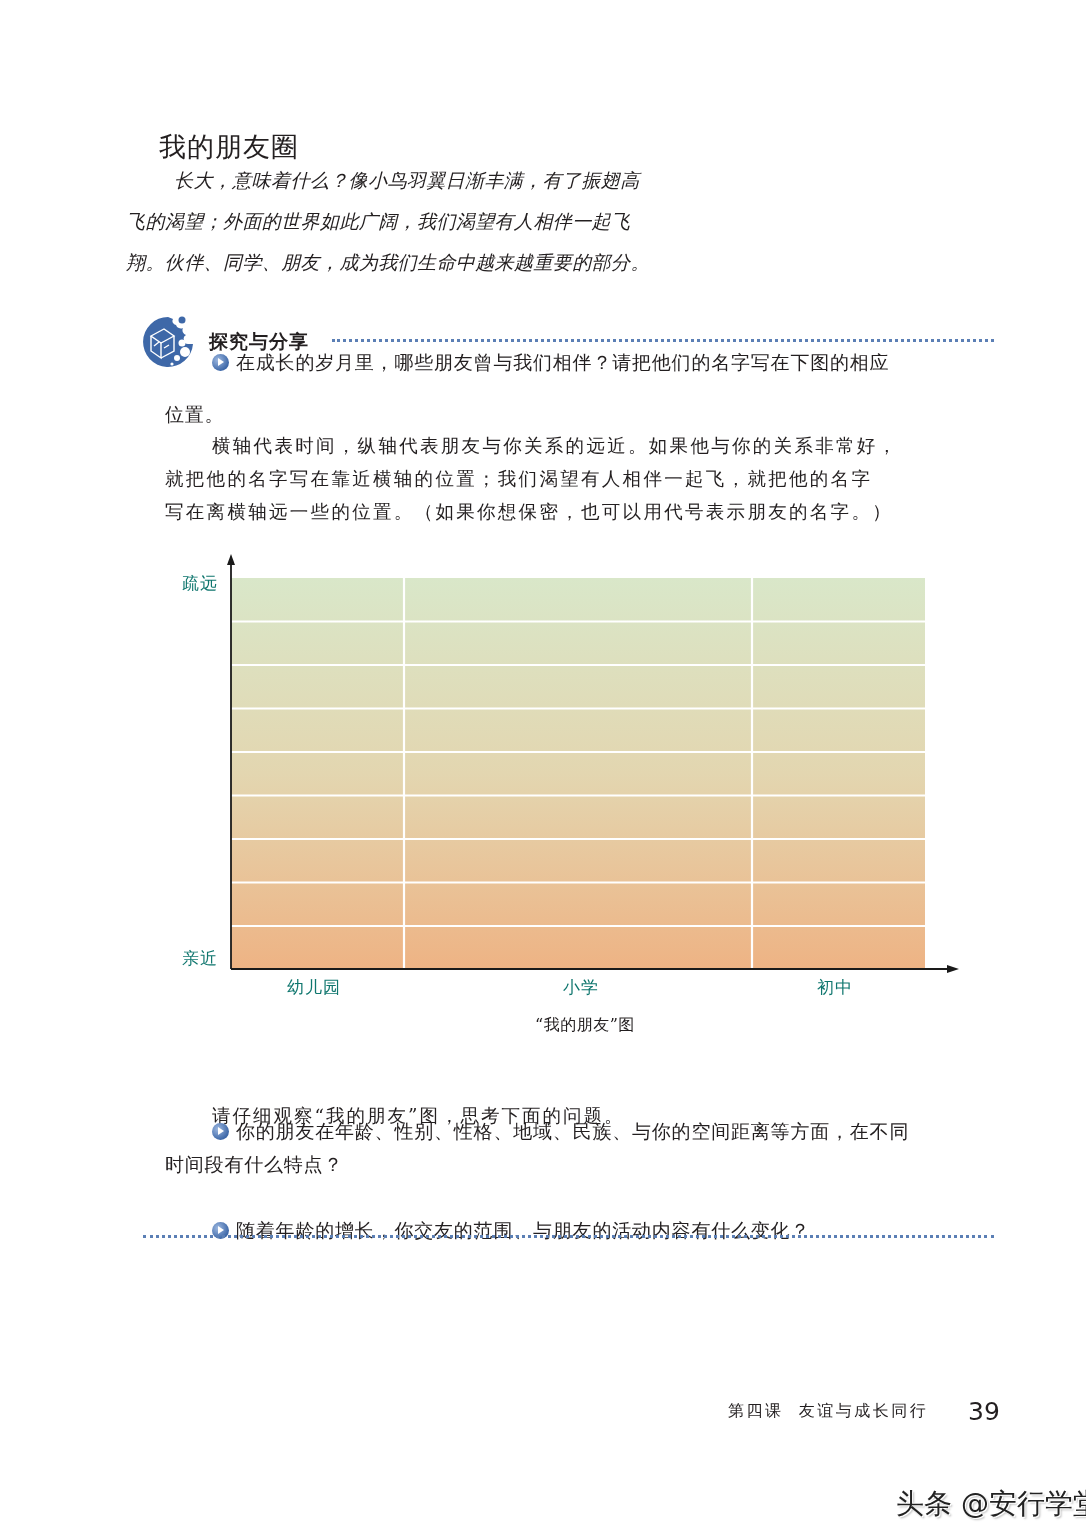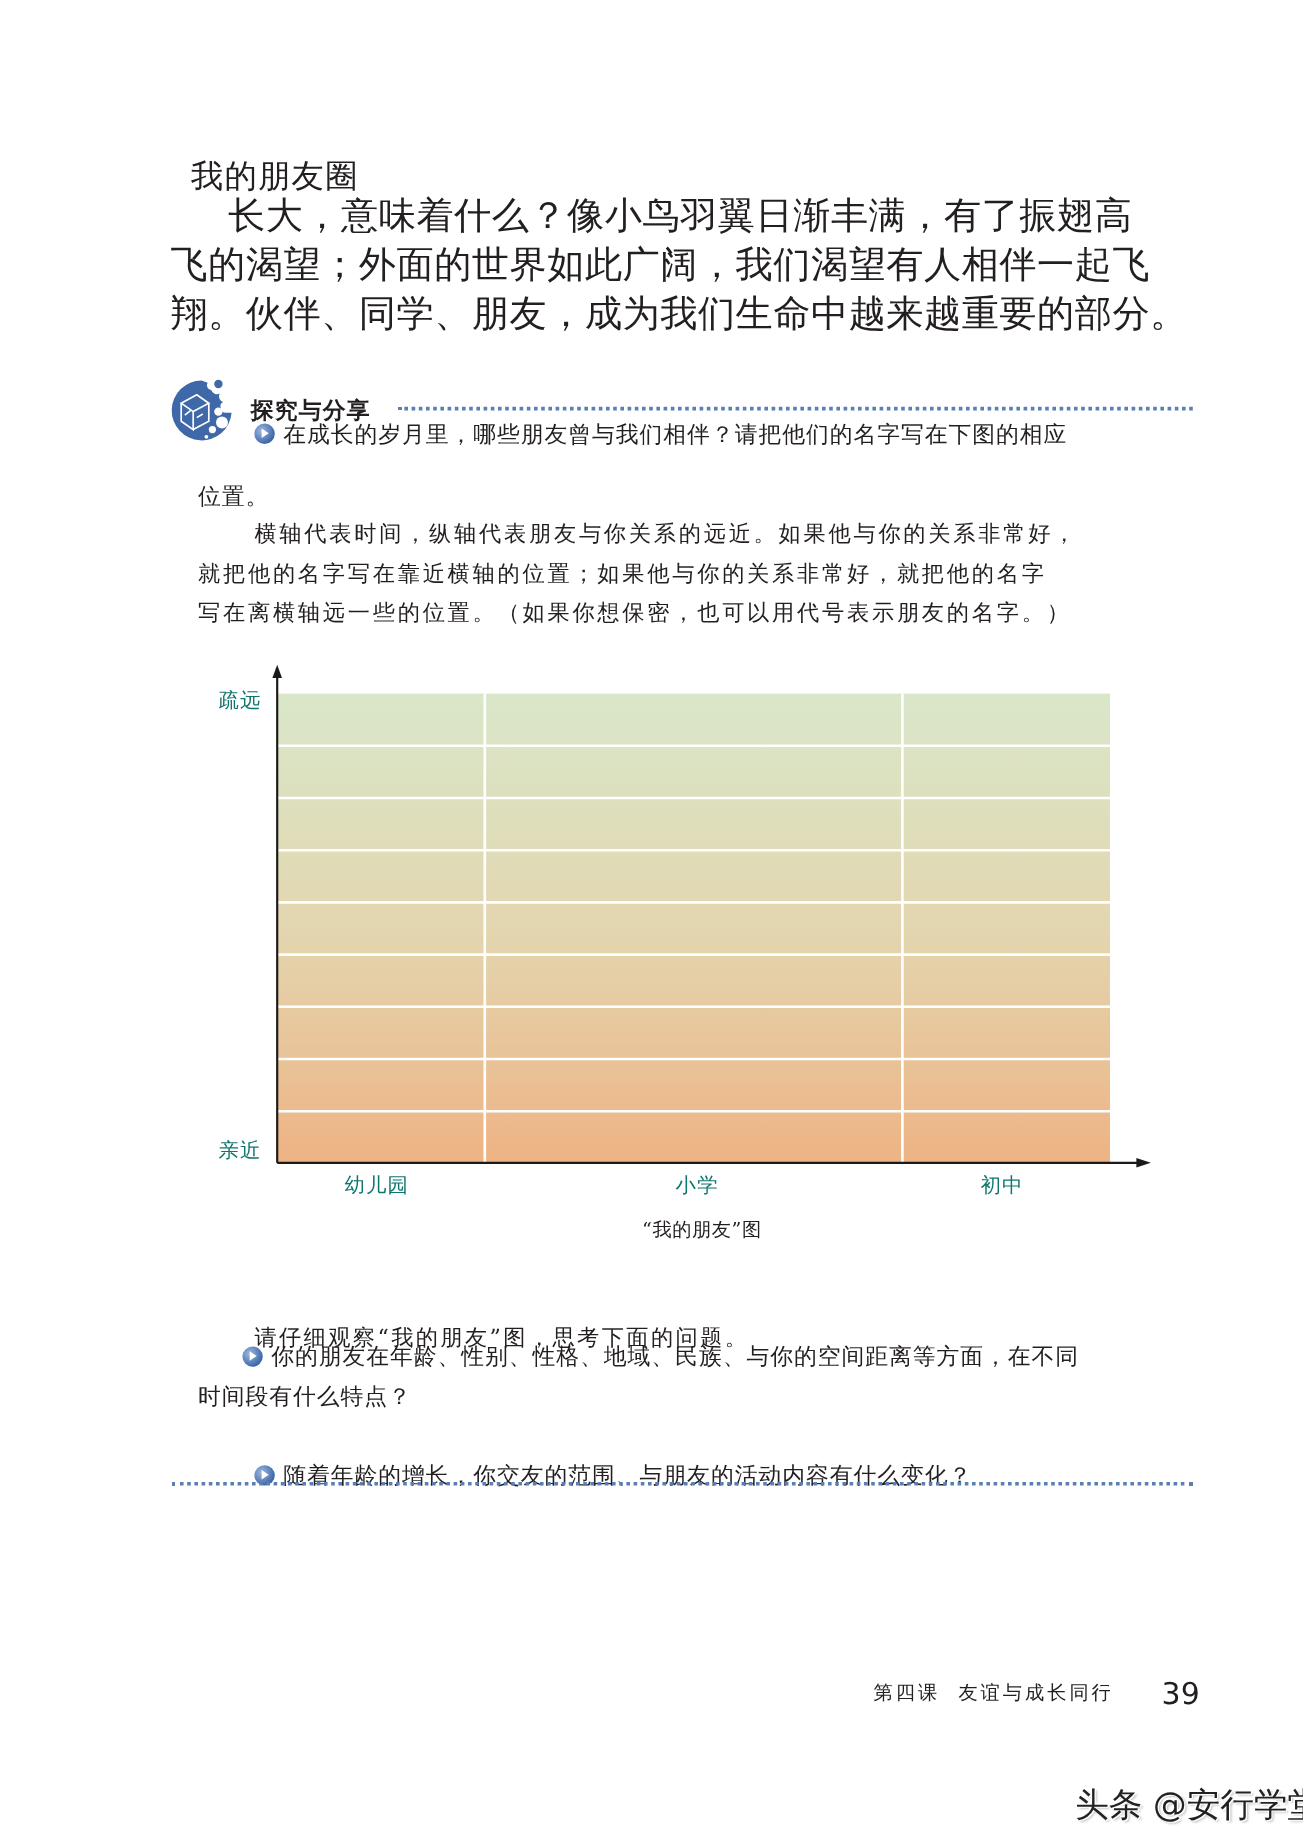--- a/index.html
+++ b/index.html
@@ -7,23 +7,23 @@
     width: 1086px; height: 1535px; background: #ffffff; position: relative;
     font-family: "DejaVu Serif", "Liberation Serif", serif; color: #231f20;
     overflow: hidden;
   }
   .abs { position: absolute; }
   .title {
     left: 143px; top: 113px; font-family: "DejaVu Sans", "Liberation Sans", sans-serif;
     font-size: 27px; font-weight: normal; letter-spacing: 1px; margin: 16px;
   }
   .intro {
-    left: 142px; top: 160px; width: 650px;
+    left: 126px; top: 160px; width: 650px;
     font-family: "DejaVu Sans", "Liberation Sans", sans-serif;
-    font-size: 31px; line-height: 41px; letter-spacing: 0.4px; margin: 0;
+    font-size: 19px; line-height: 41px; letter-spacing: 0.4px; margin: 0; font-style: italic;
   }
   .intro .line { display: block; white-space: nowrap; }
   .intro .indent { padding-left: 48px; }
 
   .sec-icon { left: 142px; top: 316px; width: 52px; height: 52px; }
   .sec-title {
     left: 209px; top: 329px; font-family: "DejaVu Sans", "Liberation Sans", sans-serif;
     font-weight: bold; font-size: 19px; letter-spacing: 1px;
   }
   .dotline { height: 0; border-top: 3px dotted #5b7fb5; }
@@ -103,21 +103,21 @@
 </div>
 <div class="abs sec-title">探究与分享</div>
 <div class="abs dotline dot1"></div>
 
 <div class="abs q" style="left:212px; top:346px;">
   <span class="bullet"></span><span>在成长的岁月里，哪些朋友曾与我们相伴？请把他们的名字写在下图的相应</span>
 </div>
 <div class="abs q" style="left:165px; top:398px;">位置。</div>
 
 <div class="abs body-serif" style="left:212px; top:430px;">横轴代表时间，纵轴代表朋友与你关系的远近。如果他与你的关系非常好，</div>
-<div class="abs body-serif" style="left:165px; top:463px;">就把他的名字写在靠近横轴的位置；如果他与你的关系非常好，就把他的名字</div>
+<div class="abs body-serif" style="left:165px; top:463px;">就把他的名字写在靠近横轴的位置；我们渴望有人相伴一起飞，就把他的名字</div>
 <div class="abs body-serif" style="left:165px; top:496px;">写在离横轴远一些的位置。（如果你想保密，也可以用代号表示朋友的名字。）</div>
 
 <div class="abs chart">
   <svg width="800" height="500" viewBox="0 0 800 500" style="position:absolute;left:0;top:0;">
     <defs>
       <linearGradient id="bg" x1="0" y1="0" x2="0" y2="1">
         <stop offset="0" stop-color="#d9e7c9"></stop>
         <stop offset="0.5" stop-color="#e3d6b0"></stop>
         <stop offset="1" stop-color="#eeb384"></stop>
       </linearGradient>
@@ -145,21 +145,21 @@
   <div class="ylab" style="left:12px; top:22px;">疏远</div>
   <div class="ylab" style="left:12px; top:397px;">亲近</div>
   <div class="xlab" style="left:117px; top:426px;">幼儿园</div>
   <div class="xlab" style="left:393px; top:426px;">小学</div>
   <div class="xlab" style="left:647px; top:426px;">初中</div>
 </div>
 <div class="abs caption">“我的朋友”图</div>
 
 <div class="abs body-serif" style="left:212px; top:1100px; letter-spacing:2px;">请仔细观察“我的朋友”图，思考下面的问题。</div>
 
-<div class="abs q" style="left:202px; top:1115px;">
+<div class="abs q" style="left:212px; top:1115px;">
   <span class="bullet"></span><span>你的朋友在年龄、性别、性格、地域、民族、与你的空间距离等方面，在不同</span>
 </div>
 <div class="abs q" style="left:165px; top:1148px;">时间段有什么特点？</div>
 <div class="abs q" style="left:212px; top:1180px;margin-top:34px;">
   <span class="bullet"></span><span>随着年龄的增长，你交友的范围、与朋友的活动内容有什么变化？</span>
 </div>
 
 <div class="abs dotline dot2"></div>
 
 <div class="abs footer">

